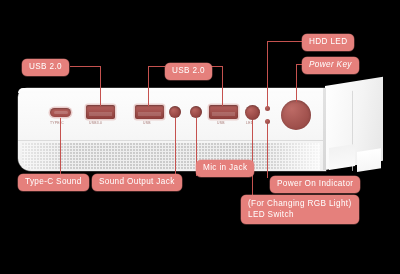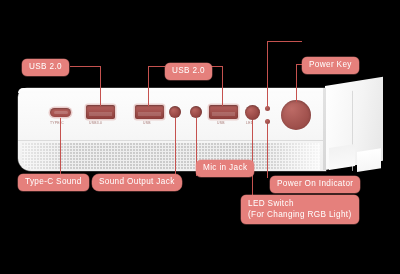--- a/index.html
+++ b/index.html
@@ -212,29 +212,30 @@
 
   <div class="lead lead-v" style="left:267px;top:124px;height:54px;"></div>
 
   <div class="lead lead-v" style="left:252px;top:120px;height:81px;"></div>
   <div class="lead lead-h" style="left:252px;top:201px;width:18px;"></div>
 
   <div class="badge" style="left:22px;top:59px;">USB 2.0</div>
 
   <div class="badge" style="left:165px;top:63px;">USB 2.0</div>
 
-
-  <div class="badge" style="left:302px;top:57px;">Power Key</div>
+  <div class="badge" style="left:302px;top:34px;">HDD LED</div>
+
+  <div class="badge" style="left:302px;top:57px;font-style:italic;">Power Key</div>
 
   <div class="badge" style="left:18px;top:174px;">Type-C Sound</div>
 
-  <div class="badge" style="left:92px;top:174px;border-radius:7px;">Sound Output Jack</div>
+  <div class="badge" style="left:92px;top:174px;">Sound Output Jack</div>
 
   <div class="badge" style="left:196px;top:160px;">Mic in Jack</div>
 
   <div class="badge" style="left:270px;top:176px;">Power On Indicator</div>
 
   <div class="badge multi" style="left:241px;top:195px;">
+    <span class="ln">(For Changing RGB Light)</span>
     <span class="ln">LED Switch</span>
-    <span class="ln">(For Changing RGB Light)</span>
   </div>
 
 </div>
 
 </body></html>

